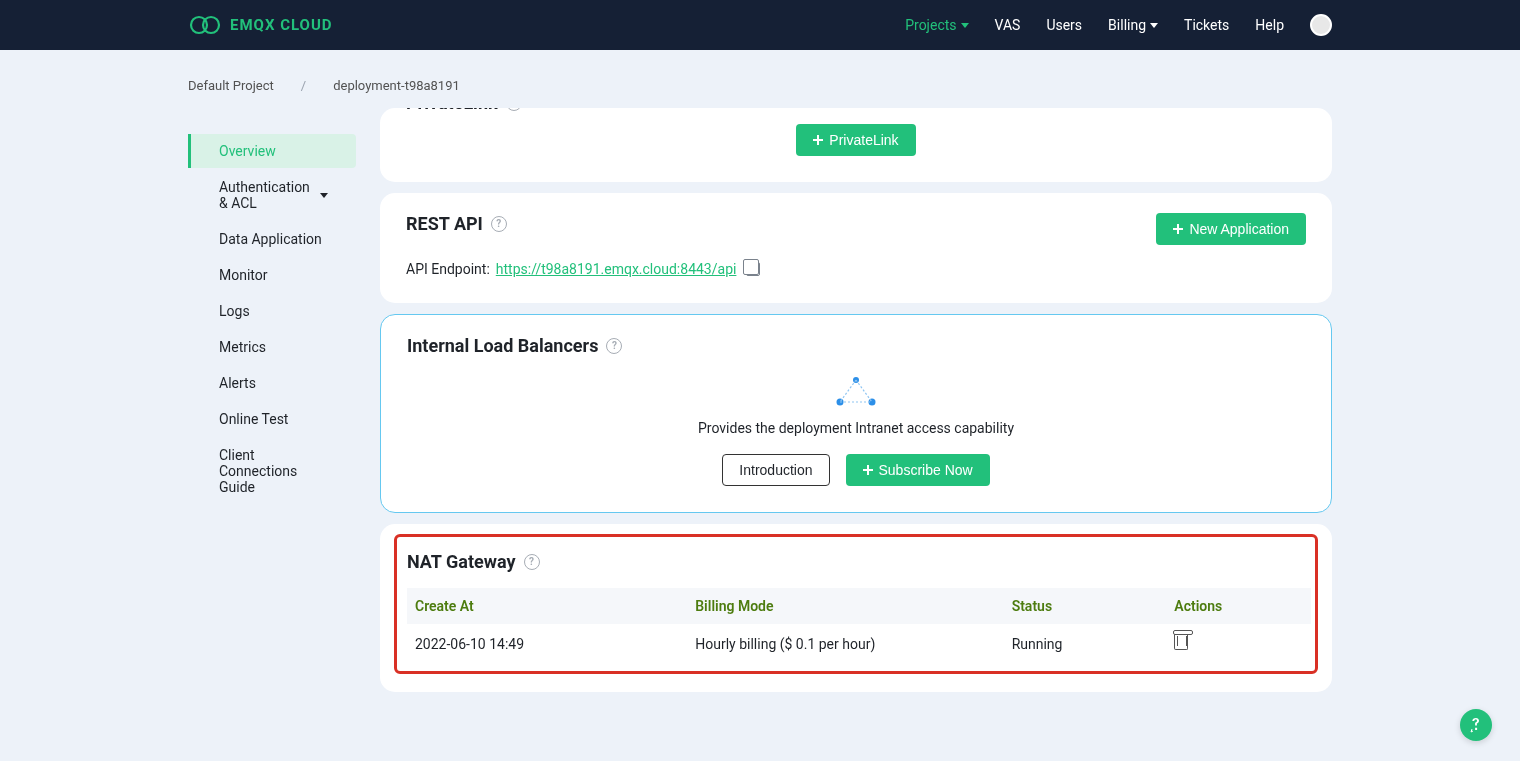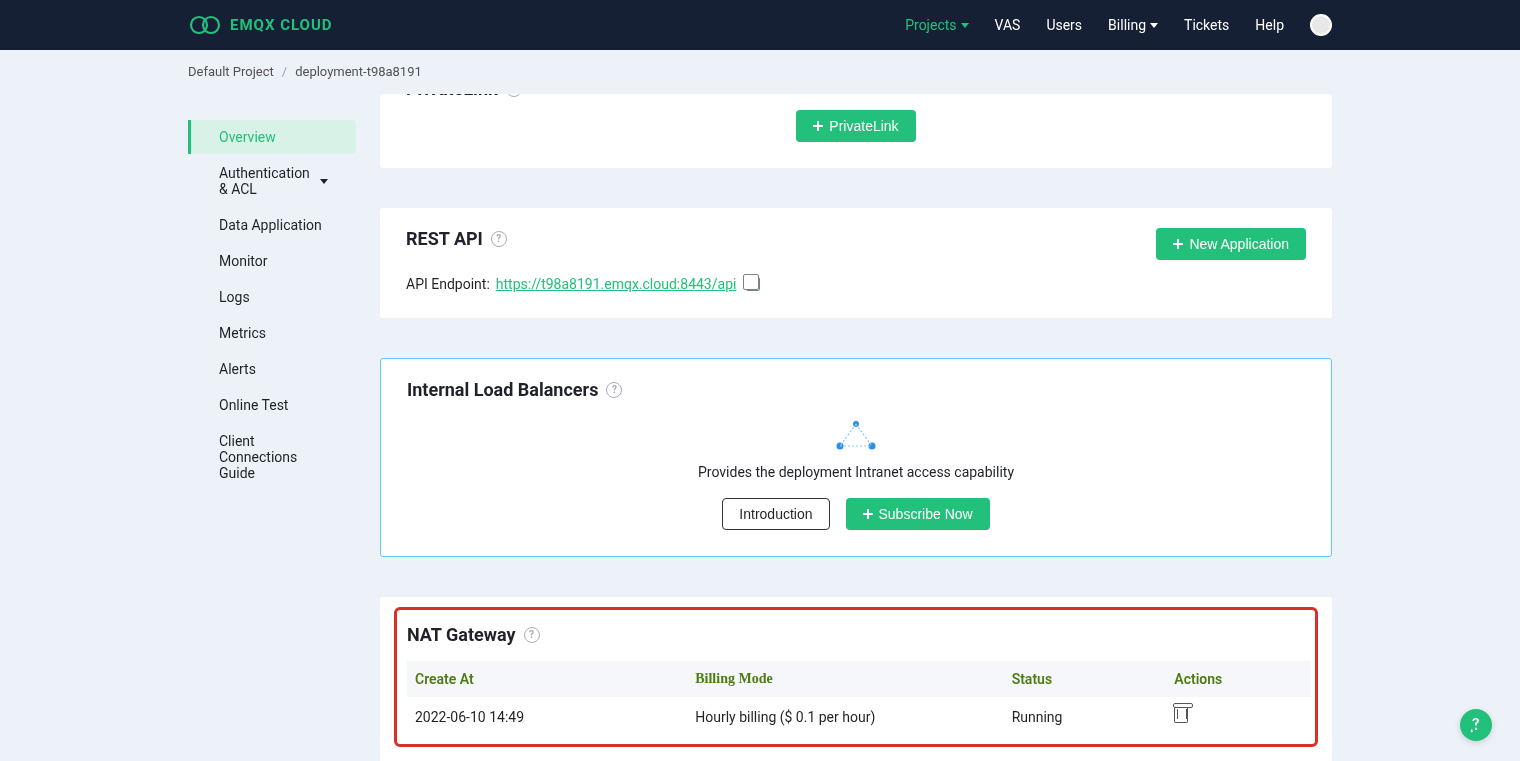--- a/index.html
+++ b/index.html
@@ -60,21 +60,22 @@
     }
     
     .breadcrumb-bar {
       height: 26px;
       background: #edf2f9;
       display: flex;
       align-items: center;
       padding: 0 188px;
       font-size: 13px;
       color: #525252;
-      margin-top: 8px;
+      margin-top: 22px;
+      gap: 19px;
     }
     .breadcrumb-bar a { color: #525252; text-decoration: none; }
     .breadcrumb-sep { margin: 0 8px; color: #9aa3af; }
     
     .page {
       display: flex;
       padding: 10px 188px 30px 188px;
       gap: 24px;
       align-items: flex-start;
     }
@@ -102,23 +103,23 @@
     }
     .sidebar-caret {
       width: 0; height: 0;
       border-left: 4px solid transparent;
       border-right: 4px solid transparent;
       border-top: 5px solid #1f2329;
     }
     .main { flex: 1; }
     .card {
       background: #ffffff;
-      border-radius: 3px;
+      border-radius: 15px;
       padding: 20px 26px 26px 26px;
-      margin-bottom: 40px;
+      margin-bottom: 11px;
     }
     .card h2 {
       font-size: 18px;
       font-weight: 700;
       display: flex;
       align-items: center;
       gap: 8px;
     }
     .help-icon {
       display: inline-flex;
@@ -336,21 +337,21 @@
     <div class="card" style="padding:10px 14px 18px 14px;">
       <div class="nat-wrap">
         <h2 style="padding-left:0;">
           <span>NAT Gateway</span>
           <span class="help-icon">?</span>
         </h2>
         <table class="nat-table">
           <thead>
             <tr>
               <th style="width:31%;">Create At</th>
-              <th style="width:35%;font-family:Liberation Serif, serif;">Billing Mode</th>
+              <th style="width:35%;">Billing Mode</th>
               <th style="width:18%;">Status</th>
               <th>Actions</th>
             </tr>
           </thead>
           <tbody>
             <tr>
               <td>2022-06-10 14:49</td>
               <td>Hourly billing ($ 0.1 per hour)</td>
               <td>Running</td>
               <td>

